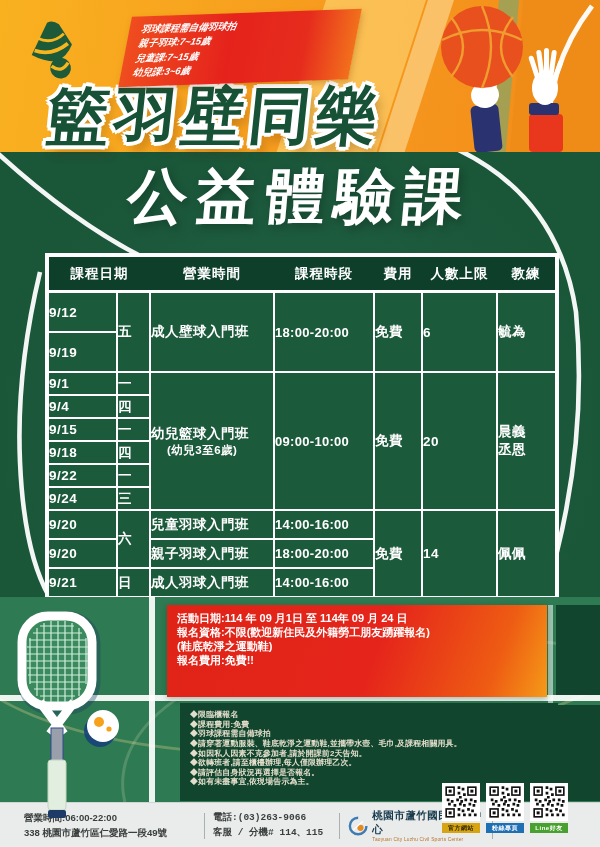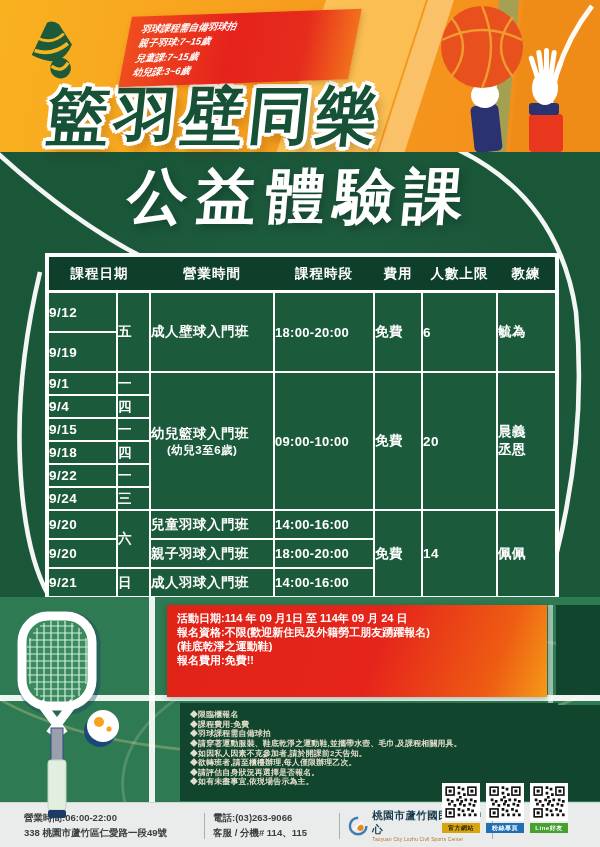--- a/index.html
+++ b/index.html
@@ -55,21 +55,21 @@
     background:linear-gradient(110deg,#e02317 0%,#e5251b 55%,#ee5c13 85%,#f59a18 100%);
     color:#fff;font-weight:bold;font-size:11px;line-height:1.27;box-shadow:0 2px 6px rgba(0,40,20,.3);}
   .notesbox{position:absolute;left:167px;top:106px;width:358px;height:84px;padding:7px 10px;z-index:2;
     background:#11452e;color:#e3decb;font-size:7.9px;line-height:1.22;font-weight:bold;letter-spacing:.2px;margin-left:13px;}
   .racquet{position:absolute;left:8px;top:600px;width:150px;height:250px;z-index:6;}
   
   .footer{position:absolute;top:802px;left:0;width:600px;height:45px;background:#eaecec;
     border-top:1px solid #cfd4d4;display:flex;align-items:center;z-index:4;}
   .fcol{color:#3a3f3e;font-size:9.5px;font-weight:bold;line-height:1.55;}
   .fc1{margin-left:24px;width:172px;}
-  .fc2{width:118px;}
+  .fc2{width:118px;font-family:Liberation Mono, monospace;}
   .fdiv{width:1px;height:26px;background:#a9b0b0;margin:0 8px;}
   .brand{display:flex;align-items:center;width:136px;}
   .brandtxt{margin-left:4px;}
   .brandname{font-size:10.5px;font-weight:bold;color:#173a4d;letter-spacing:.5px;}
   .branden{font-size:4.8px;color:#b96f25;letter-spacing:.2px;}
   
   .qrpanel{position:absolute;left:442px;top:783px;display:flex;gap:6px;z-index:7;}
   .qrunit{width:38px;}
   .qr-img{width:38px;height:38px;background:#fff;display:block;border:2px solid #fff;box-sizing:border-box;}
   .qrlabel{margin-top:2px;height:10px;font-size:6px;font-weight:bold;text-align:center;line-height:10px;

